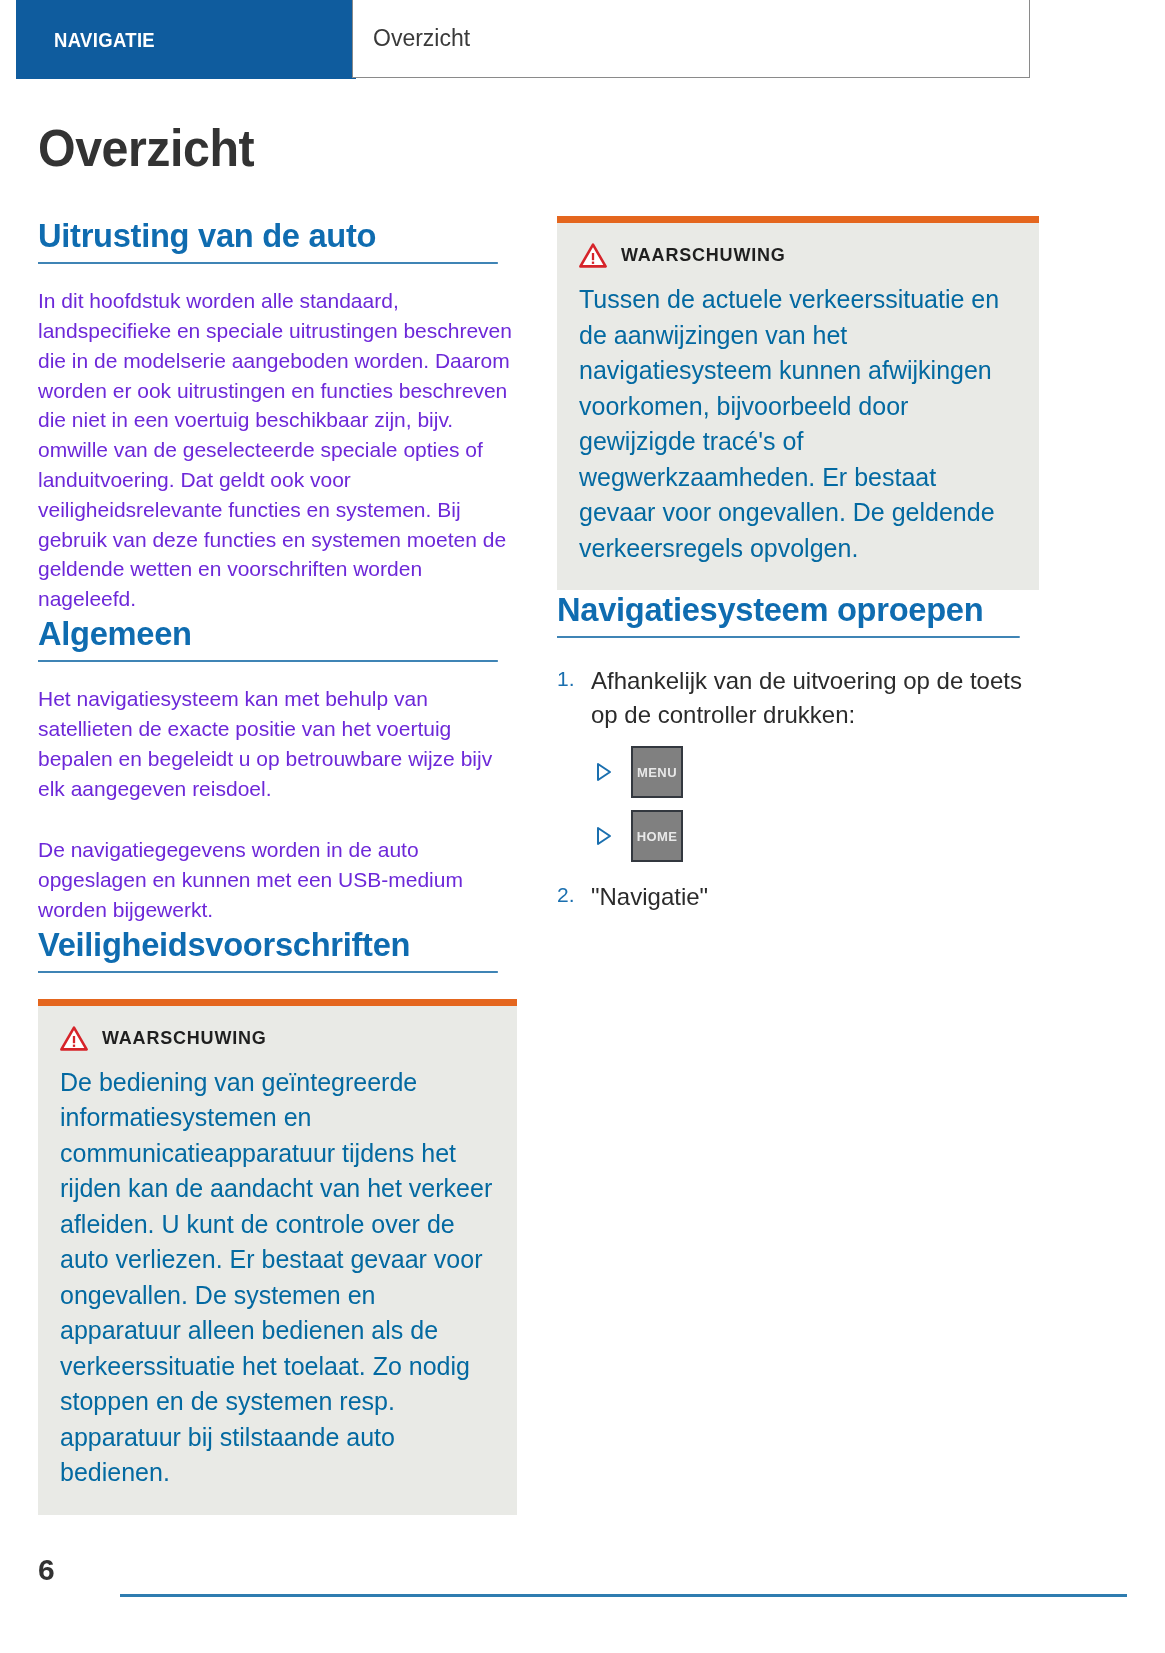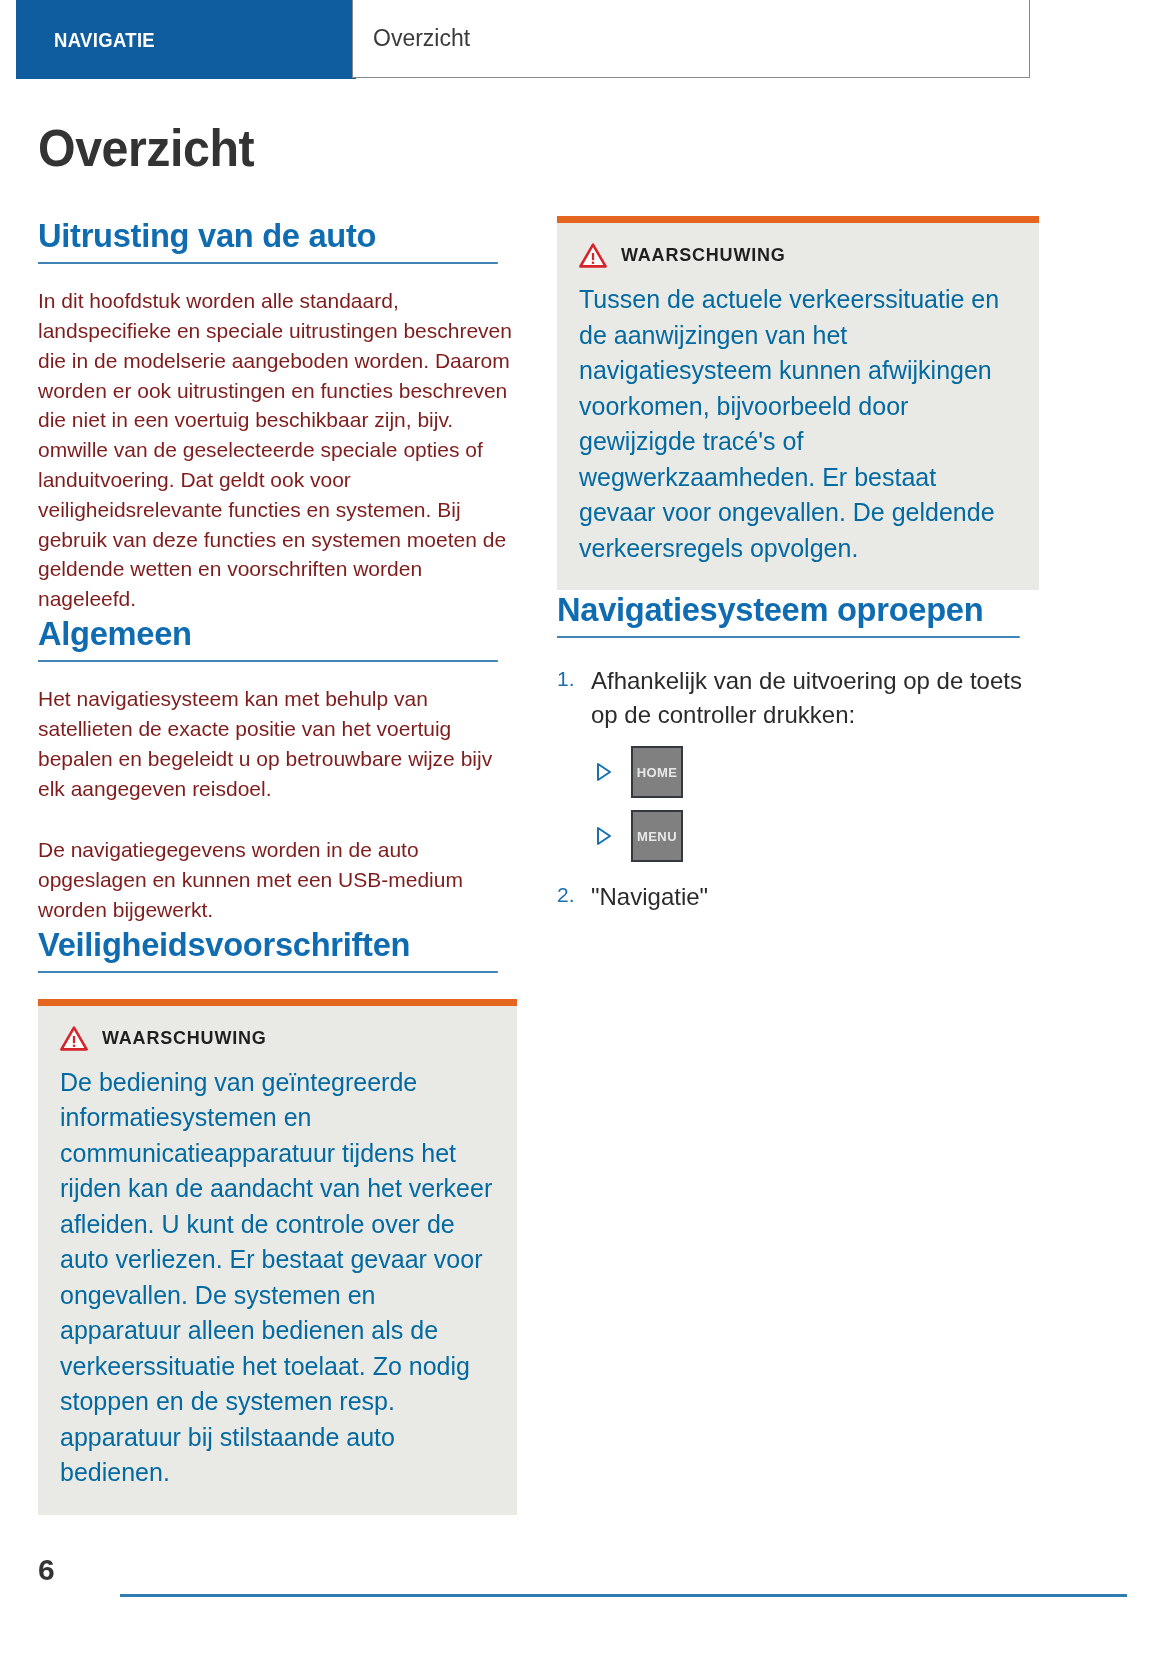--- a/index.html
+++ b/index.html
@@ -101,21 +101,21 @@
     transform: scaleX(0.96);
     transform-origin: left center;
   }
   .sec-gap-top-lg { margin-top: 62px; }
   .sec-gap-top-xl { margin-top: 66px; }
 
   p.body {
     font-size: 21px;
     line-height: 1.42;
     margin: 22px 0 0 0;
-    color: #7f1d1d;
+    color: #6d28d9;
   }
   p.body.tight { margin-top: 32px; }
 
   
   .warnbox {
     background: #e9eae6;
     border-top: 7px solid #e4661e;
     padding: 20px 22px 24px 22px;
     box-sizing: border-box;
   }
@@ -279,30 +279,30 @@
         <div class="step-num">1.</div>
         <div>
           <div class="step-text">Afhankelijk van de uitvoering op de toets op de controller drukken:</div>
           <div class="subitems">
 
             <div class="subitem">
               <svg class="tri-icon" width="18" height="20" viewBox="0 0 18 20">
                 <path d="M3 2 L15 10 L3 18 Z" fill="none" stroke="#1a6faf" stroke-width="2" stroke-linejoin="round"></path>
               </svg>
               <div class="hwbtn">
-                <span>HOME</span>
+                <span>MENU</span>
               </div>
             </div>
 
             <div class="subitem">
               <svg class="tri-icon" width="18" height="20" viewBox="0 0 18 20">
                 <path d="M3 2 L15 10 L3 18 Z" fill="none" stroke="#1a6faf" stroke-width="2" stroke-linejoin="round"></path>
               </svg>
               <div class="hwbtn">
-                <span>MENU</span>
+                <span>HOME</span>
               </div>
             </div>
 
           </div>
         </div>
       </li>
 
       <li>
         <div class="step-num">2.</div>
         <div class="step-text">"Navigatie"</div>

